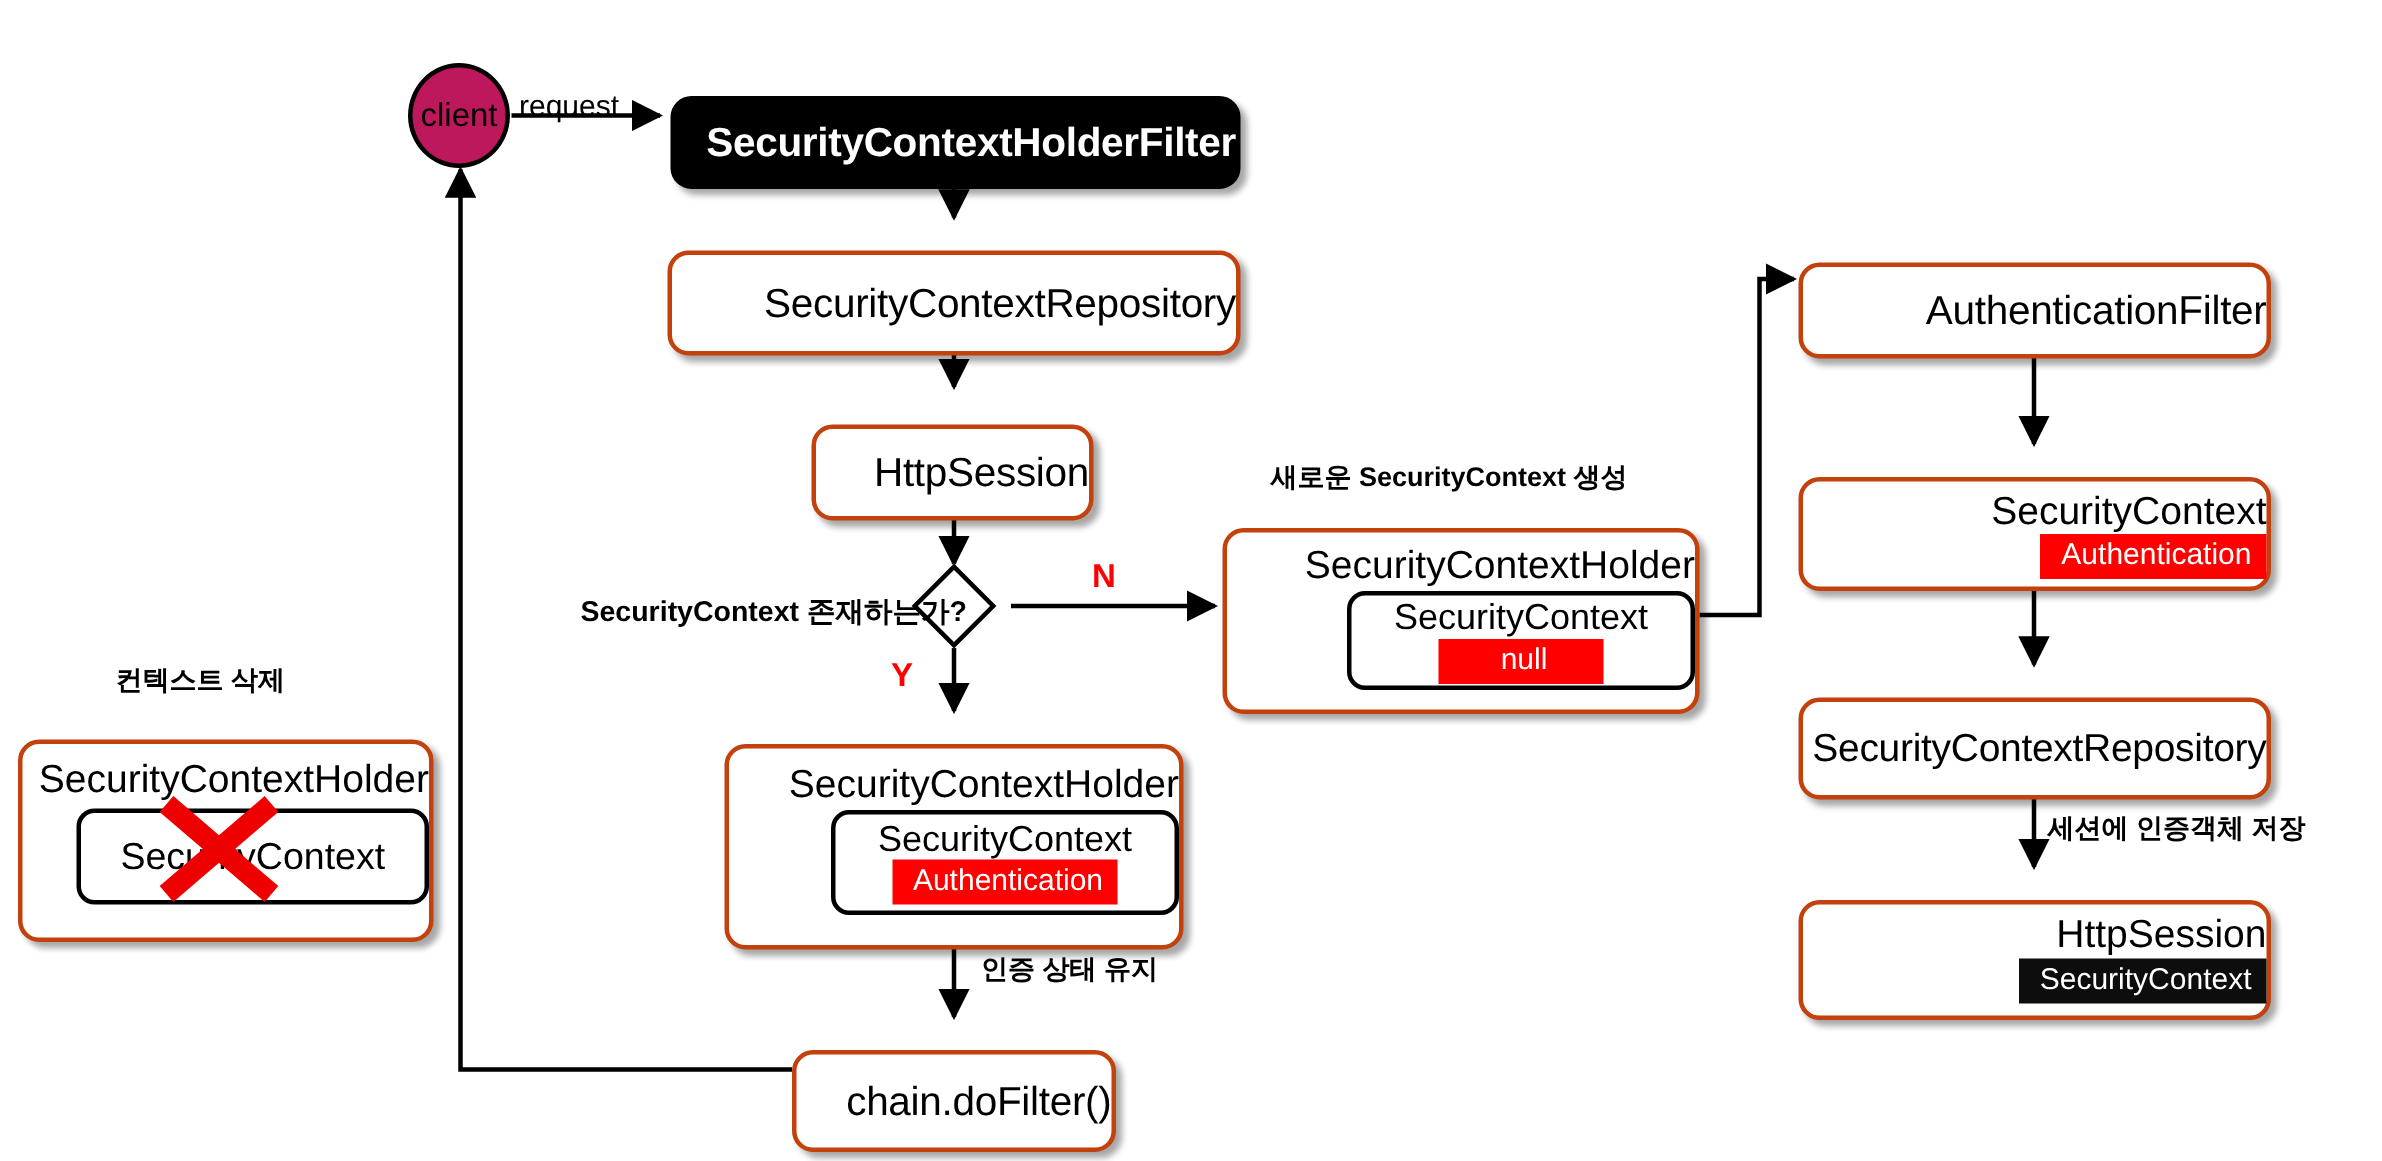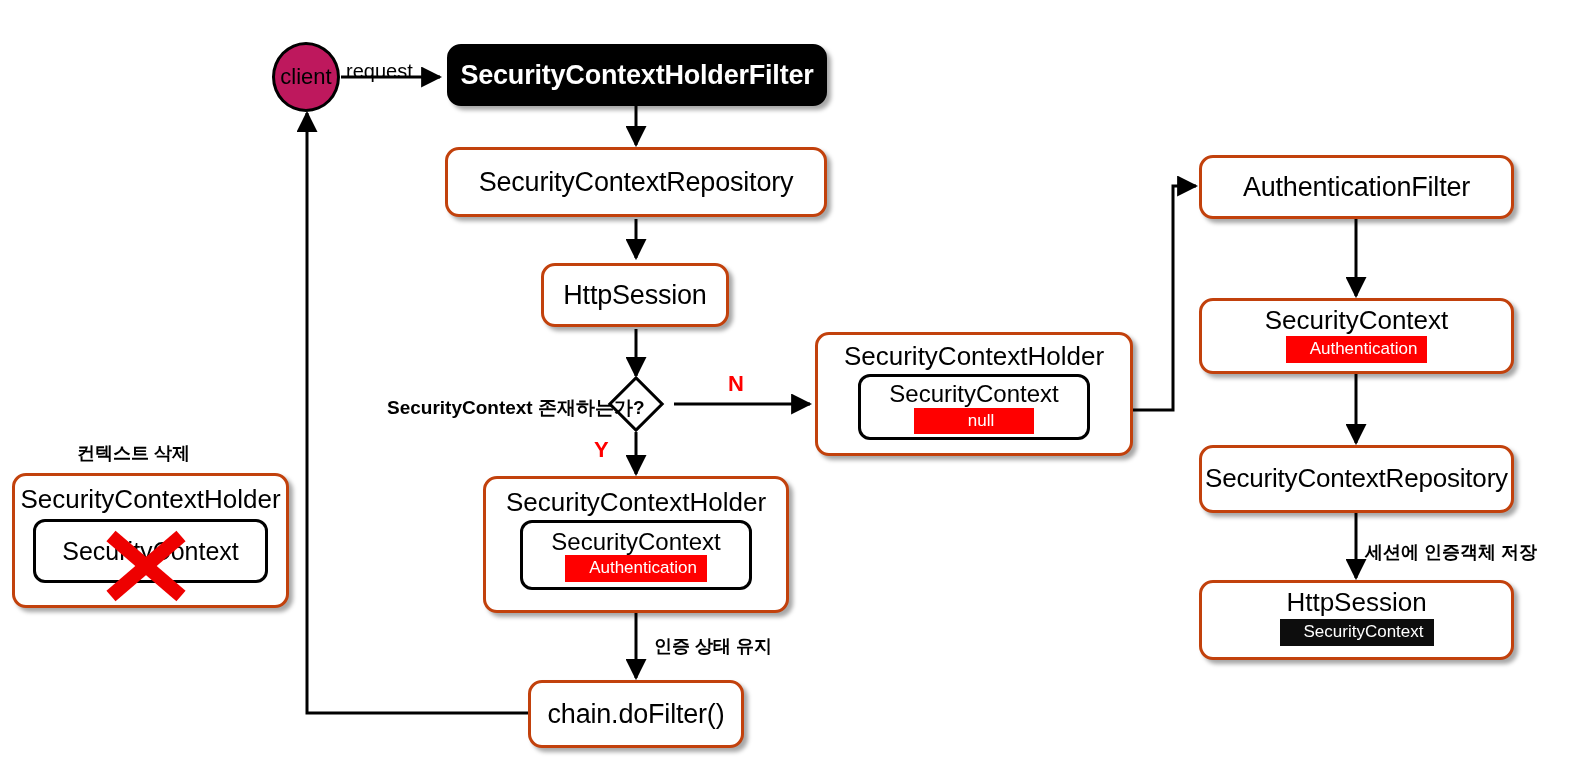--- a/index.html
+++ b/index.html
@@ -21,24 +21,25 @@
   
   .node {
     position: absolute;
     box-sizing: border-box;
     background: #ffffff;
     border: 3px solid #c2410c;
     border-radius: 14px;
     box-shadow: 4px 4px 4px rgba(0,0,0,0.35);
     display: flex;
     flex-direction: column;
-    align-items: center;
+    align-items: flex-end;
     justify-content: center;
     color: #000000;
     z-index: 5;
+    margin-top: 20px;
   }
   .node.filled-black {
     background: #000000;
     color: #ffffff;
     border-color: #000000;
   }
   .node-label {
     font-size: 27px;
     font-weight: 400;
     line-height: 1.05;
@@ -64,23 +65,23 @@
   }
   .inner-title {
     font-size: 25px;
     line-height: 1.05;
     white-space: nowrap;
   }
 
   
   .chip {
     display: inline-block;
-    font-size: 17px;
+    font-size: 20px;
     line-height: 1.25;
-    padding: 2px 10px 3px 24px;
+    padding: 2px 10px 3px 14px;
     color: #ffffff;
     white-space: nowrap;
   }
   .chip.red { background: #ff0000; }
   .chip.black { background: #0d0d0d; }
 
   
   .client-ellipse {
     position: absolute;
     box-sizing: border-box;
@@ -202,20 +203,21 @@
 
   <div class="node" style="left:541px; top:263px; width:188px; height:64px;">
     <span class="node-label">HttpSession</span>
   </div>
 
   <div class="diamond" style="left:616px; top:384px; width:40px; height:40px;"></div>
   <div class="lbl cond" style="left:355px; top:395px;margin-left:32px;">SecurityContext 존재하는가?</div>
   <div class="lbl red-flag" style="left:728px; top:371px;">N</div>
   <div class="lbl red-flag" style="left:594px; top:437px;">Y</div>
 
+  <div class="lbl ko" style="left:847px; top:306px;">새로운 SecurityContext 생성</div>
   <div class="node" style="left:815px; top:332px; width:318px; height:124px; justify-content:flex-start; padding-top:8px;">
     <span class="inner-title" style="font-size:26px; margin-bottom:4px;">SecurityContextHolder</span>
     <div class="inner-box" style="width:232px; height:66px;">
       <span class="inner-title" style="font-size:24px;">SecurityContext</span>
       <span class="chip red" style="min-width:86px; text-align:center; margin-top:2px;">null</span>
     </div>
   </div>
 
   <div class="node" style="left:483px; top:476px; width:306px; height:137px; justify-content:flex-start; padding-top:10px;">
     <span class="inner-title" style="font-size:26px; margin-bottom:4px;">SecurityContextHolder</span>

